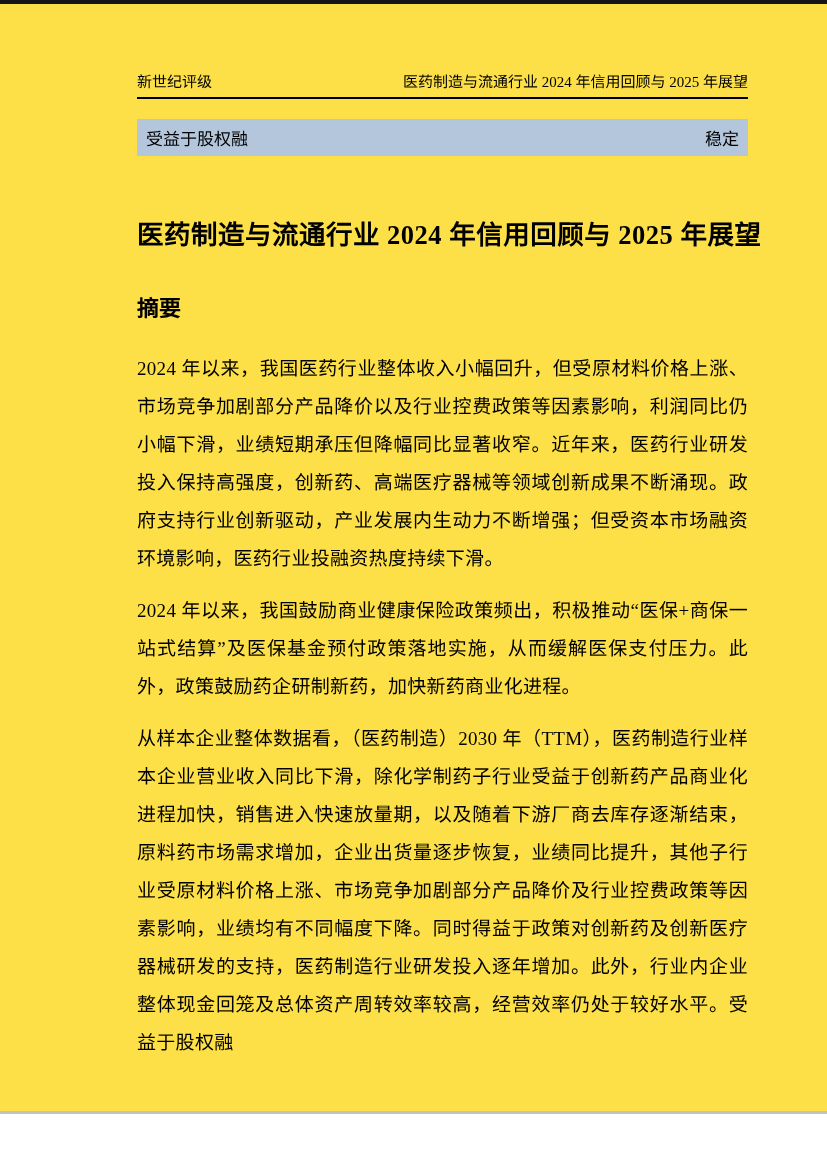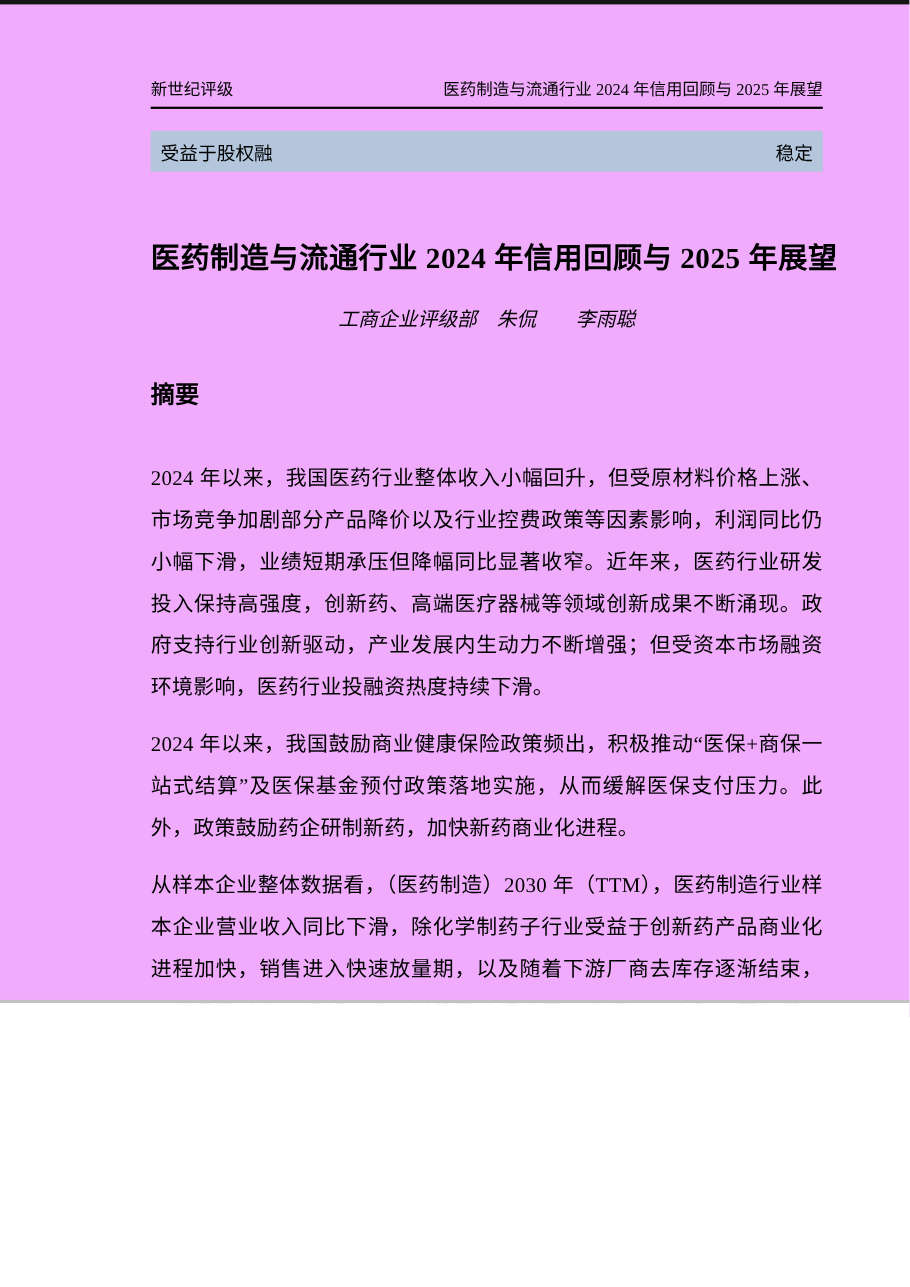--- a/index.html
+++ b/index.html
@@ -5,22 +5,22 @@
   html, body {
     margin: 0;
     padding: 0;
     background: #ffffff;
     font-family: "Liberation Serif", "DejaVu Serif", serif;
     color: #000000;
   }
   .screen {
     position: relative;
     width: 827px;
-    height: 912px;
-    background: #f0abfc;
+    height: 1114px;
+    background: #fde047;
     overflow: hidden;
   }
   .edge-top {
     position: absolute;
     top: 0; left: 0; right: 0;
     height: 4px;
     background: #161616;
   }
   .edge-bottom {
     position: absolute;
@@ -76,21 +76,21 @@
     line-height: 24px;
   }
   .section-heading {
     margin: 44px 0 0 0;
     font-family: "Liberation Sans", "DejaVu Sans", sans-serif;
     font-size: 22px;
     font-weight: bold;
     line-height: 26px;
   }
   .body-copy {
-    margin-top: 45px;
+    margin-top: 28px;
   }
   .body-para {
     margin: 0 0 14px 0;
     font-size: 19px;
     line-height: 38px;
     text-align: justify;
     letter-spacing: 0.3px;
   }
   .page-footer {
     position: absolute;
@@ -119,21 +119,20 @@
 
     <hr class="header-rule">
 
     <div class="banner" style="background-color: rgb(179, 198, 220);">
       <span>受益于股权融</span>
       <span>稳定</span>
     </div>
 
     <h1 class="report-title">医药制造与流通行业 2024 年信用回顾与 2025 年展望</h1>
 
-    <div class="byline">工商企业评级部　朱侃　　李雨聪</div>
 
     <h2 class="section-heading">摘要</h2>
 
     <div class="body-copy">
       <p class="body-para">2024 年以来，我国医药行业整体收入小幅回升，但受原材料价格上涨、市场竞争加剧部分产品降价以及行业控费政策等因素影响，利润同比仍小幅下滑，业绩短期承压但降幅同比显著收窄。近年来，医药行业研发投入保持高强度，创新药、高端医疗器械等领域创新成果不断涌现。政府支持行业创新驱动，产业发展内生动力不断增强；但受资本市场融资环境影响，医药行业投融资热度持续下滑。</p>
       <p class="body-para">2024 年以来，我国鼓励商业健康保险政策频出，积极推动“医保+商保一站式结算”及医保基金预付政策落地实施，从而缓解医保支付压力。此外，政策鼓励药企研制新药，加快新药商业化进程。</p>
       <p class="body-para">从样本企业整体数据看，（医药制造）2030 年（TTM），医药制造行业样本企业营业收入同比下滑，除化学制药子行业受益于创新药产品商业化进程加快，销售进入快速放量期，以及随着下游厂商去库存逐渐结束，原料药市场需求增加，企业出货量逐步恢复，业绩同比提升，其他子行业受原材料价格上涨、市场竞争加剧部分产品降价及行业控费政策等因素影响，业绩均有不同幅度下降。同时得益于政策对创新药及创新医疗器械研发的支持，医药制造行业研发投入逐年增加。此外，行业内企业整体现金回笼及总体资产周转效率较高，经营效率仍处于较好水平。受益于股权融</p>
     </div>
 
   </div>

